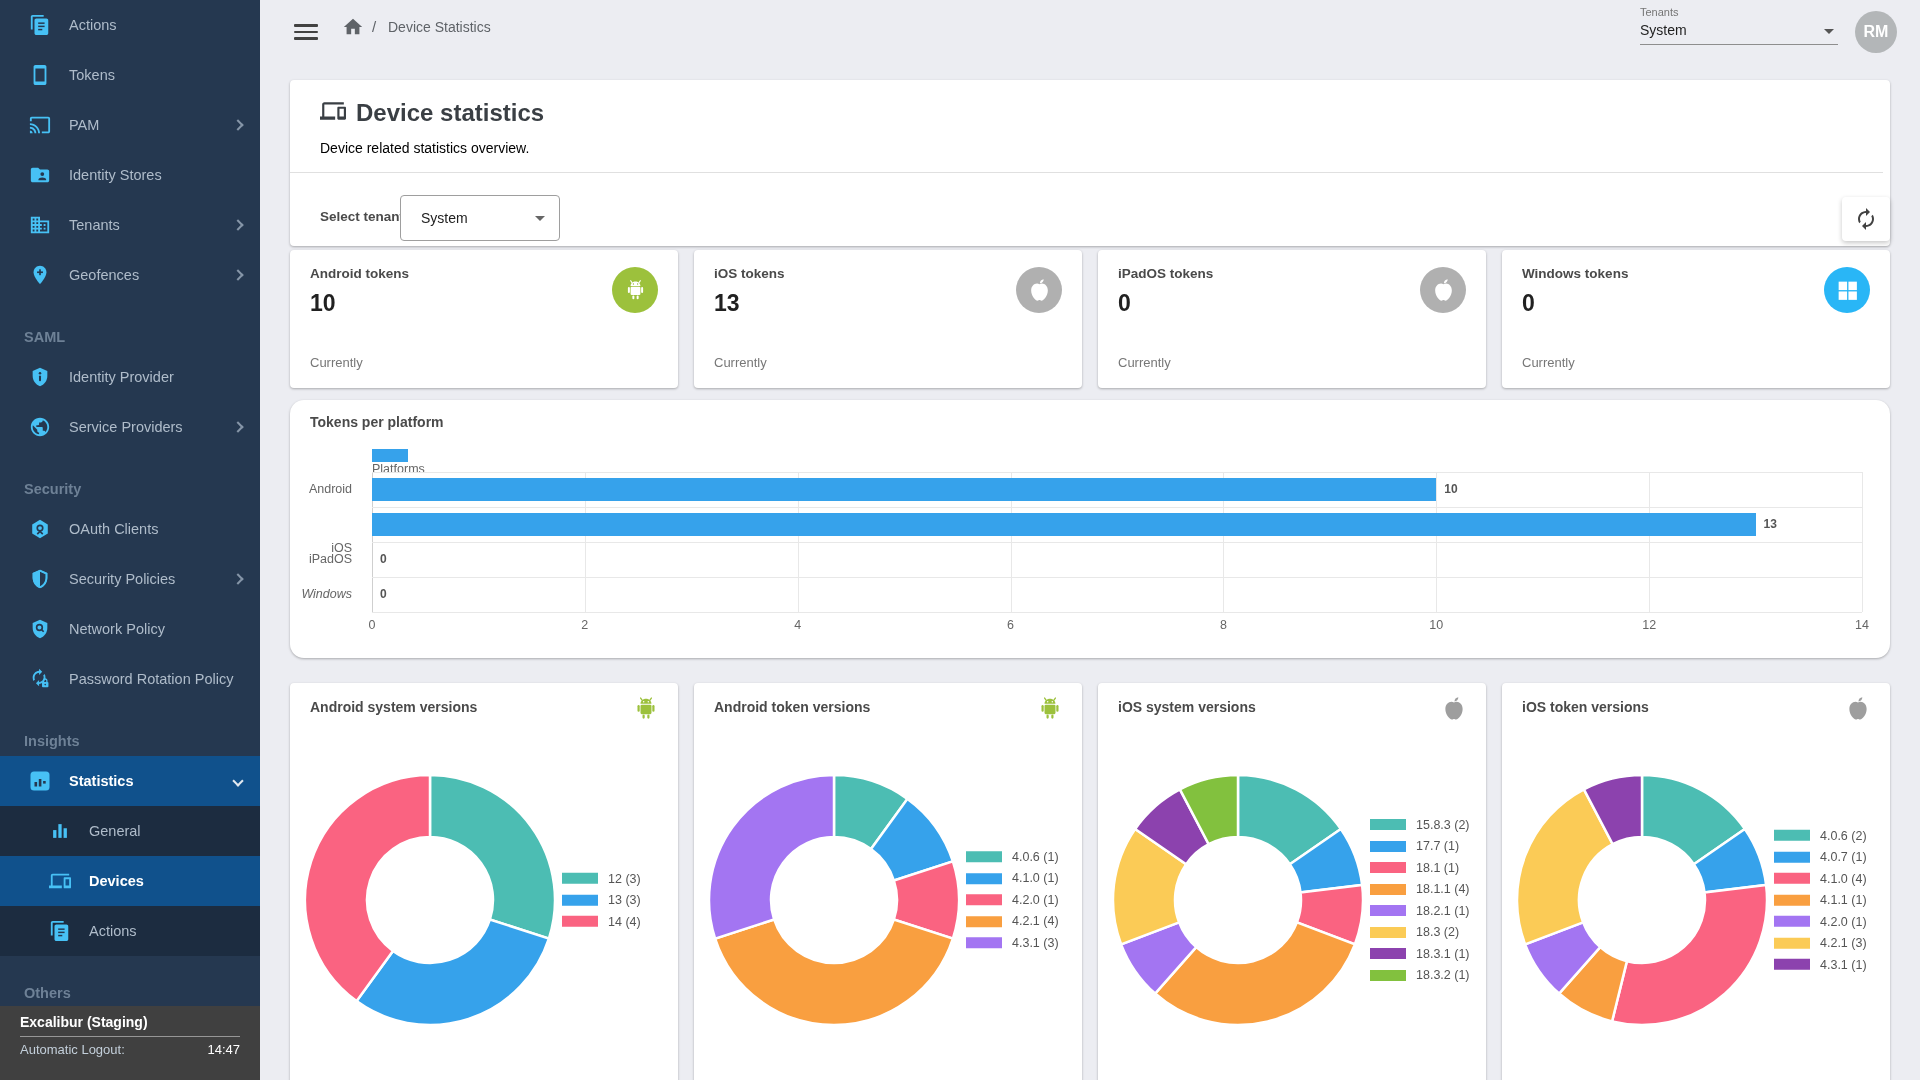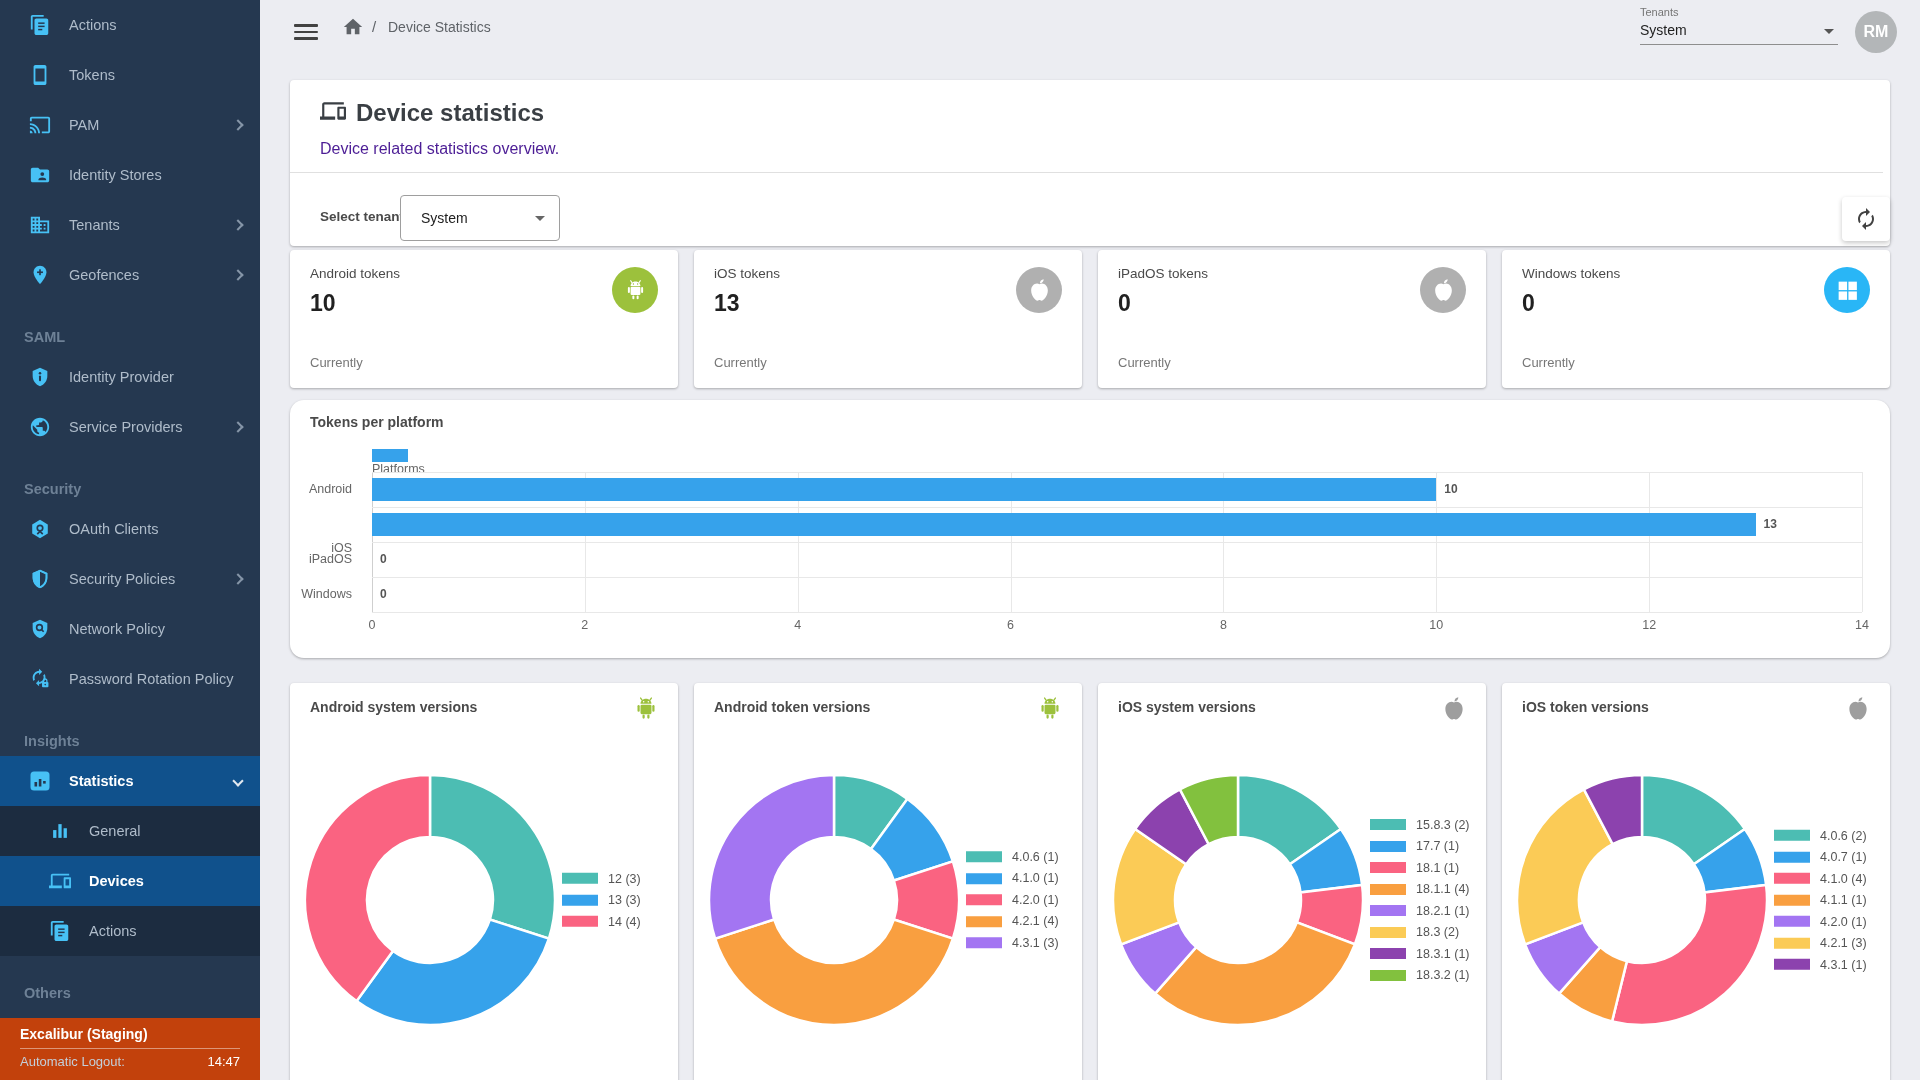--- a/index.html
+++ b/index.html
@@ -16,22 +16,22 @@
   .nav-item .ni-label { font-size:14.5px; color:#AFBCCA; white-space:nowrap; }
   .nav-item.sub { padding-left:48px; background:#1C2C40; }
   .nav-item.selected { background:#10518C; }
   .nav-item.selected .ni-label { color:#FFFFFF; font-weight:bold; }
   .nav-header { height:30px; margin-top:22px; display:flex; align-items:center;
     padding-left:24px; font-size:14.5px; font-weight:bold; color:#6E8196; }
   .chev { position:absolute; right:18px; width:8px; height:8px;
     border-right:2px solid #8696A8; border-bottom:2px solid #8696A8;
     transform:rotate(-45deg); }
   .chev.down { transform:rotate(45deg); border-color:#E3E9F0; }
-  .side-footer { position:absolute; left:0; bottom:0; width:260px; height:62px;
-    background:#c2410c; z-index:5; padding:8px 20px 0 20px; }
+  .side-footer { position:absolute; left:0; bottom:0; width:260px; height:74px;
+    background:#404040; z-index:5; padding:8px 20px 0 20px; }
   .side-footer .app-name { color:#FFFFFF; font-size:14px; font-weight:bold; }
   .side-footer .divider { border-top:1px solid rgba(255,255,255,.45); margin:6px 0 5px 0; }
   .side-footer .logout-row { display:flex; justify-content:space-between; }
   .side-footer .logout-label { color:#C3CFDA; font-size:13px; }
   .side-footer .logout-time { color:#FFFFFF; font-size:13px; }
 
   
   .main { margin-left:260px; width:1660px; }
   .topbar { height:64px; position:relative; }
   .hamburger { position:absolute; left:34px; top:24px; width:24px; height:16px; cursor:pointer; }
@@ -51,35 +51,35 @@
     display:flex; align-items:center; justify-content:center; cursor:pointer; }
 
   
   .content { padding:16px 30px 0 30px; }
   .card { background:#fff; border-radius:4px;
     box-shadow:0 1px 3px rgba(0,0,0,.18), 0 1px 2px rgba(0,0,0,.12); }
 
   .header-card { position:relative; height:166px; }
   .page-title-row { position:absolute; left:30px; top:18px; display:flex; align-items:center; }
   .page-title { font-size:24px; color:#3A3F44; margin-left:10px; }
-  .page-subtitle { position:absolute; left:30px; top:60px; font-size:16px; color:#4c1d95; }
+  .page-subtitle { position:absolute; left:30px; top:60px; font-size:14px; color:#000000; }
   .header-divider { position:absolute; left:0; right:7px; top:92px; border-top:1px solid #E0E0E0; }
   .select-row-label { position:absolute; left:30px; top:129px; font-size:13.5px; font-weight:bold; color:#4A4A4A; }
   .tenant-select { position:absolute; left:110px; top:115px; width:160px; height:46px;
     border:1px solid #9E9E9E; border-radius:4px; cursor:pointer; background:#fff; }
   .tenant-select .val { position:absolute; left:20px; top:14px; font-size:14px; color:#212121; }
   .tenant-select .caret { position:absolute; right:14px; top:20px; width:0; height:0;
     border-left:5px solid transparent; border-right:5px solid transparent; border-top:5px solid #666; }
   .refresh-btn { position:absolute; right:0px; top:117px; width:48px; height:44px;
     background:#fff; border:none; border-radius:4px; cursor:pointer;
     box-shadow:0 2px 5px rgba(0,0,0,.22); display:flex; align-items:center; justify-content:center; }
 
   .stat-row { display:flex; gap:16px; margin-top:4px; }
   .stat-card { flex:1; height:138px; position:relative; }
-  .stat-title { position:absolute; left:20px; top:16px; font-size:13.5px; font-weight:normal; color:#4A4A4A;text-align:right; }
+  .stat-title { position:absolute; left:20px; top:16px; font-size:13.5px; font-weight:bold; color:#4A4A4A;text-align:right; }
   .stat-value { position:absolute; left:20px; top:40px; font-size:23px; font-weight:bold; color:#212121; }
   .stat-caption { position:absolute; left:20px; bottom:18px; font-size:13px; color:#777; }
   .stat-circle { position:absolute; right:20px; top:17px; width:46px; height:46px; border-radius:50%;
     display:flex; align-items:center; justify-content:center; }
 
   
   .bar-card { margin-top:12px; height:258px; position:relative;border-radius:14px; }
   .bar-title { position:absolute; left:20px; top:14px; font-size:14px; font-weight:bold; color:#4A4A4A; }
   .bar-legend { position:absolute; top:48px; left:82px; right:28px; display:flex; justify-content:center; cursor:pointer;flex-direction:column; }
   .bar-legend .sw { width:36px; height:13px; background:#36A2EB; margin-right:8px; margin-top:1px; }
@@ -402,21 +402,21 @@
     <section class="card bar-card">
       <div class="bar-title">Tokens per platform</div>
       <div class="bar-legend">
         <span class="sw"></span>
         <span class="lt">Platforms</span>
       </div>
       <div class="ylabels" id="bar-ylabels">
           <div style="top: 10px;">Android</div>
           <div style="top: 45px; margin-top: 24px;">iOS</div>
           <div style="top: 80px;">iPadOS</div>
-          <div style="top: 115px;">Windows</div>
+          <div style="top: 115px; font-style: italic;">Windows</div>
         </div>
       <div class="plot" id="bar-plot">
           <div class="vline zero" style="left: 0%;"></div>
           <div class="vline" style="left: 14.2857%;"></div>
           <div class="vline" style="left: 28.5714%;"></div>
           <div class="vline" style="left: 42.8571%;"></div>
           <div class="vline" style="left: 57.1429%;"></div>
           <div class="vline" style="left: 71.4286%;"></div>
           <div class="vline" style="left: 85.7143%;"></div>
           <div class="vline" style="left: 100%;"></div>

